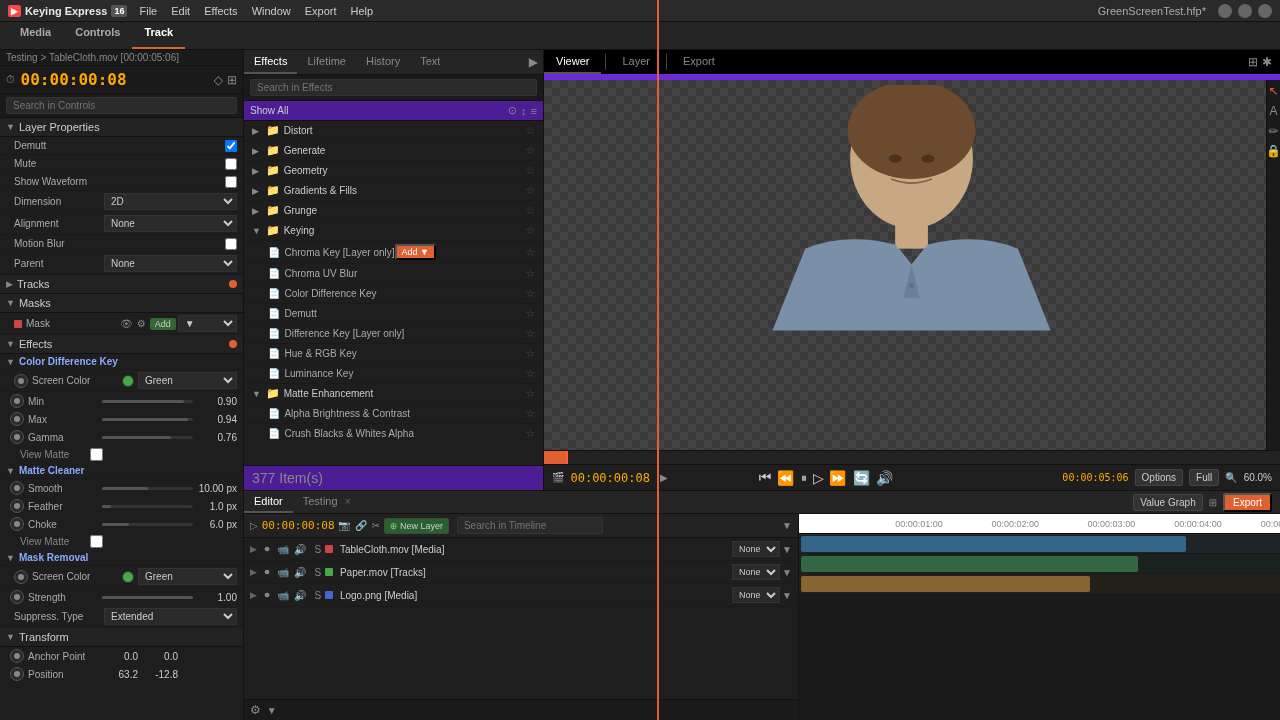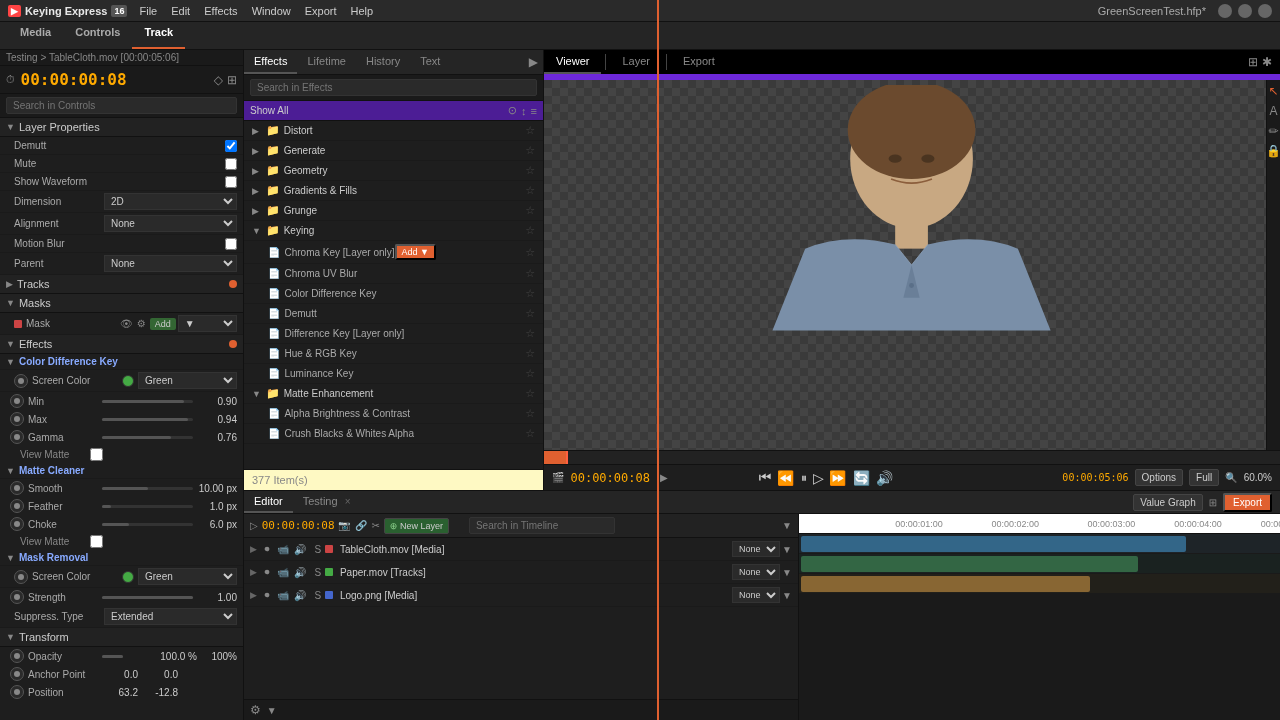--- a/index.html
+++ b/index.html
@@ -79,21 +79,21 @@
     .category-arrow { color: #888; font-size: 9px; margin-right: 4px; width: 10px; }
     .folder-icon { color: #aaa; margin-right: 4px; font-size: 11px; }
     .category-name { color: #ccc; font-size: 10px; }
     .star-icon { margin-left: auto; color: #444; font-size: 11px; cursor: pointer; }
 
     .effect-item { display: flex; align-items: center; padding: 3px 8px 3px 24px; cursor: pointer; border-bottom: 1px solid #1a1a1a; }
     .file-icon { color: #888; margin-right: 4px; font-size: 10px; }
     .effect-item-name { color: #aaa; font-size: 10px; }
     .add-btn { background: #e06030; color: white; font-size: 9px; padding: 1px 5px; border-radius: 2px; cursor: pointer; margin-right: 4px; }
 
-    .effects-count { padding: 4px 8px; background: #fef9c3; border-top: 1px solid #111; color: #888; font-size: 11px; margin-top: 25px; }
+    .effects-count { padding: 4px 8px; background: #4c1d95; border-top: 1px solid #111; color: #888; font-size: 14px; margin-top: 25px; }
 
     
     .viewer-panel { flex: 1; background: #1e1e1e; display: flex; flex-direction: column; }
     .viewer-tabs { display: flex; background: #000000; border-bottom: 6px solid #6d28d9; align-items: center; }
     .viewer-tab { padding: 5px 12px; font-size: 11px; color: #888; cursor: pointer; border-bottom: 2px solid transparent; }
     .viewer-tab.active { color: #fff; border-bottom: 2px solid #555; }
     .viewer-divider { width: 1px; height: 16px; background: #444; margin: 0 4px; }
     .viewer-icons { display: flex; gap: 4px; margin-left: auto; padding-right: 8px; }
     .viewer-icon { color: #888; font-size: 12px; cursor: pointer; }
 
@@ -396,31 +396,20 @@
       </div>
 
       <div class="section-header">
         <span class="arrow">▼</span>
         <span>Transform</span>
       </div>
       <div class="slider-row">
         <div class="prop-circle">
             <div class="prop-circle-inner"></div>
           </div>
-        <span class="slider-name">Opacity</span>
-        <div class="slider-track">
-          <div class="slider-fill" style="width:100%;"></div>
-        </div>
-        <span class="slider-val" style="width:70px;">100.0 %</span>
-        <span class="slider-val">100%</span>
-      </div>
-      <div class="slider-row">
-        <div class="prop-circle">
-            <div class="prop-circle-inner"></div>
-          </div>
         <span class="slider-name">Anchor Point</span>
         <span class="slider-val">0.0</span>
         <span class="slider-val">0.0</span>
       </div>
       <div class="slider-row">
         <div class="prop-circle">
             <div class="prop-circle-inner"></div>
           </div>
         <span class="slider-name">Position</span>
         <span class="slider-val">63.2</span>
@@ -661,21 +650,21 @@
           <div class="timeline-toolbar">
             <span style="color:#888;font-size:10px;cursor:pointer;">▷</span>
             <span class="tl-timecode">00:00:00:08</span>
             <span style="color:#888;font-size:10px;cursor:pointer;">📷</span>
             <span style="color:#888;font-size:10px;cursor:pointer;">🔗</span>
             <span style="color:#888;font-size:10px;cursor:pointer;">✂</span>
             <button class="tl-btn new-layer">
               <span style="color:#88cc88;">⊕</span>
               <span>New Layer</span>
             </button>
-            <div style="flex:1;margin:0 16px;">
+            <div style="flex:1;margin:0 4px;">
               <input class="tl-search" type="text" placeholder="Search in Timeline" style="">
             </div>
             <span style="color:#888;font-size:10px;cursor:pointer;">▼</span>
           </div>
 
           <div class="track-list">
 
             <div class="track-row">
               <span class="track-arrow">▶</span>
               <div class="track-icons">

